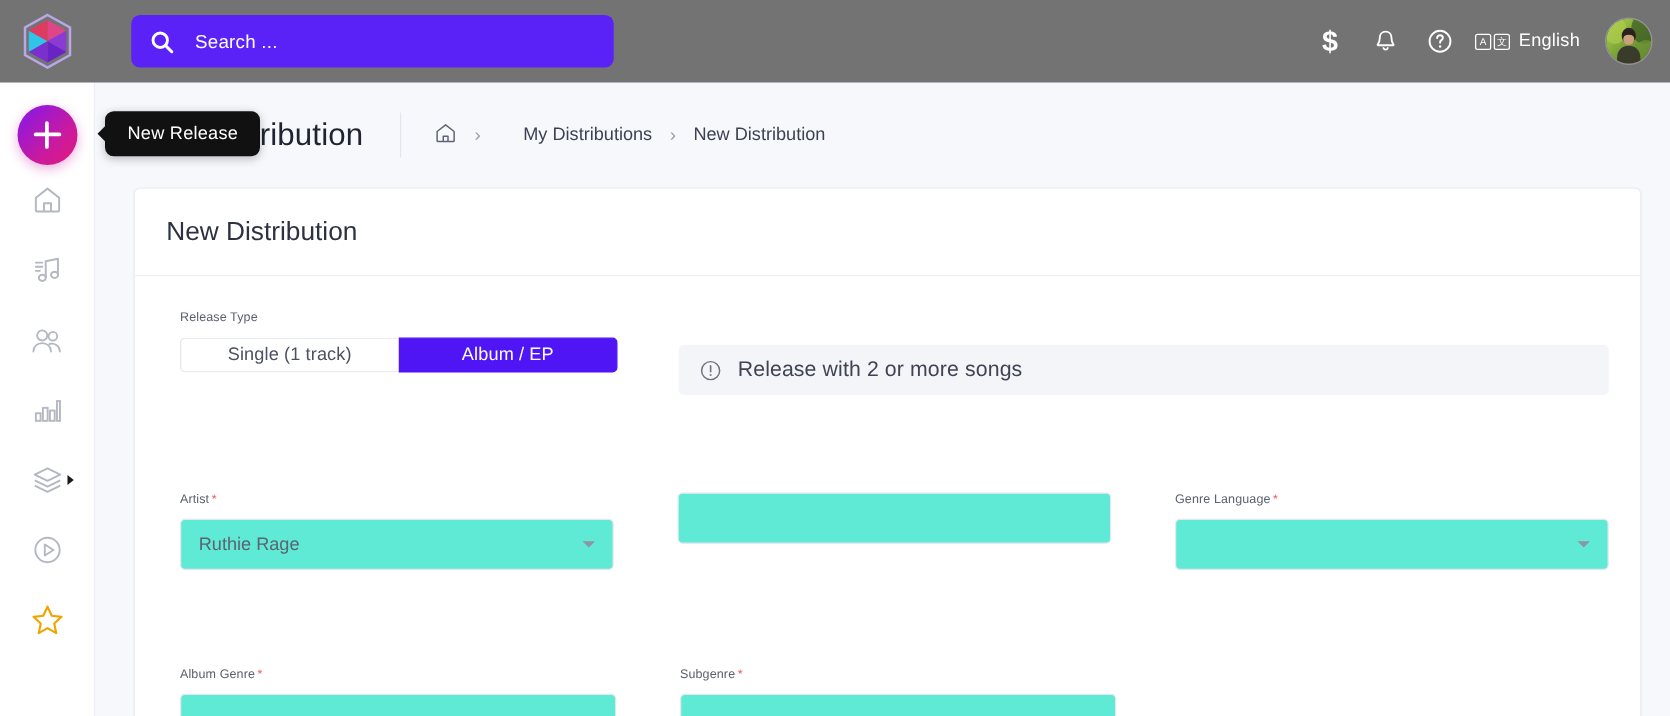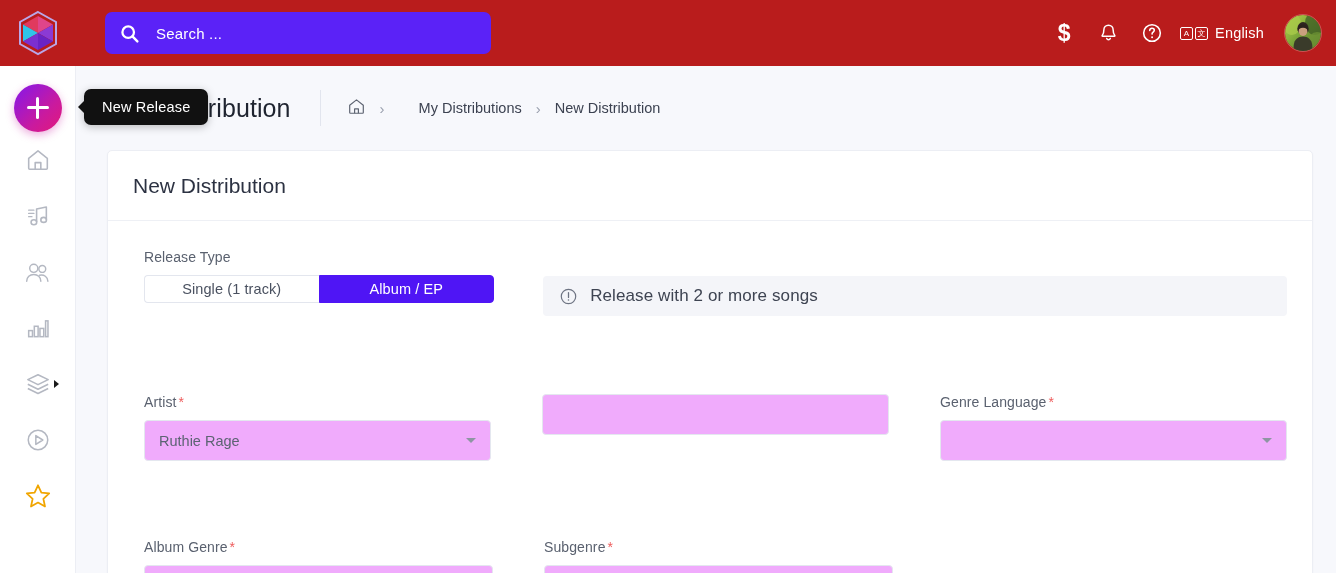--- a/index.html
+++ b/index.html
@@ -8,21 +8,21 @@
     width: 1336px; height: 573px;
     overflow: hidden;
     font-family: "Liberation Sans", sans-serif;
     background: #f7f8fc;
   }
 
   
   .topbar {
     position: absolute; top: 0; left: 0;
     width: 1336px; height: 66px;
-    background: #b91c1c;
+    background: #737373;
     display: flex; align-items: center;
     z-index: 40;
   }
   .logo-wrap {
     width: 76px; height: 66px;
     display: flex; align-items: center; justify-content: center;
     flex: 0 0 76px;
   }
   .logo-gem { width: 42px; height: 46px; display:block; }
 
@@ -167,21 +167,21 @@
   .card-head {
     height: 70px;
     display: flex; align-items: center;
     padding-left: 25px;
     border-bottom: 1px solid #eef0f5;
   }
   .card-title { font-size: 21px; color: #2c3242; font-weight: 400; }
   .card-body { padding: 28px 25px 0 36px; }
 
   .field-label {
-    font-size: 14px; color: #5a616f;
+    font-size: 10px; color: #5a616f;
     margin-bottom: 10px; display: block;
     letter-spacing: .1px;
   }
   .req { color: #ee5b5b; margin-left: 2px; }
 
   
   .row-type { display: flex; align-items: flex-start; }
   .type-col { width: 400px; }
   .toggle-group { display: flex; width: 350px; height: 28px; }
   .tgl {
@@ -208,21 +208,21 @@
   
   .form-row {
     display: flex; gap: 51px;
     margin-top: 30px;
   }
   .form-col { width: 349px; margin-top: 48px; }
 
   .ctrl {
     height: 41px; width: 100%;
     border: 1px solid #e4e7ef; border-radius: 4px;
-    background: #f0abfc;
+    background: #5eead4;
     display: flex; align-items: center;
     padding: 0 12px 0 14px;
     font-size: 14.5px; color: #5c6373;
     position: relative;
     cursor: pointer;
   }
   .ctrl.input { cursor: text; }
   .ctrl .val { flex: 1; color: #5c6373; }
   .caret-down {
     width: 0; height: 0;

